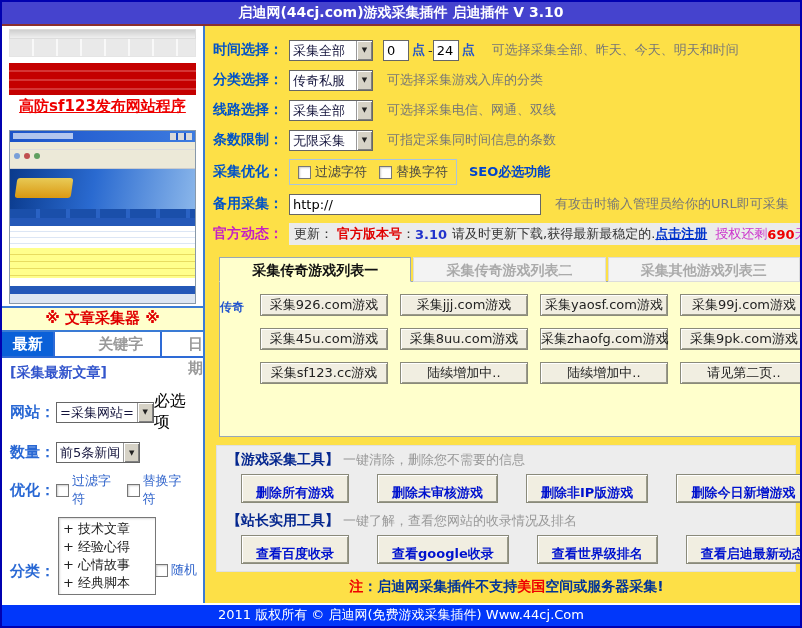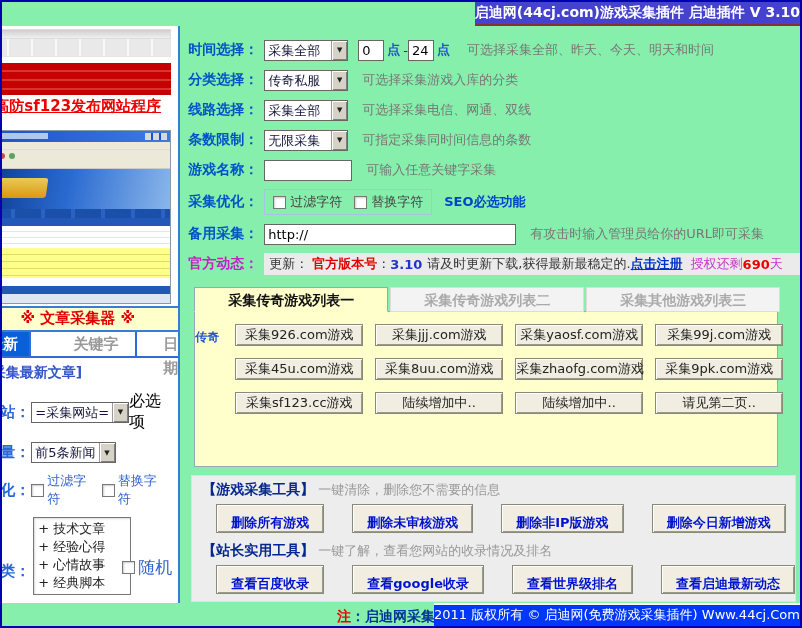--- a/index.html
+++ b/index.html
@@ -1,20 +1,20 @@
 <!DOCTYPE html>
 <html><head>
 <meta charset="utf-8">
 <style>
   * { margin:0; padding:0; box-sizing:border-box; }
   html,body { width:802px; height:628px; }
   body { font-family:"DejaVu Sans","Liberation Sans",sans-serif; background:#fff; }
 
-  .window { width:802px; height:628px; border:2px solid #0101B0; background:#86efac;
-            display:flex; flex-direction:column; overflow:hidden;align-items:flex-end; }
+  .window { width:802px; height:628px; border:2px solid #0101B0; background:#fde047;
+            display:flex; flex-direction:column; overflow:hidden; }
 
   
   .titlebar { flex:none; height:24px; background:#4543CE; border-bottom:2px solid #8A3030;
               color:#fff; font-weight:bold; font-size:14px; text-align:center; line-height:21px; }
 
   .content { flex:1; display:flex; min-height:0; }
 
   
   .sidebar { flex:none; width:203px; border-right:2px solid #3A7BD5; background:#fff;
              display:flex; flex-direction:column; min-height:0; }
@@ -79,21 +79,21 @@
   .cb { width:13px; height:13px; flex:none; display:inline-block; background:#fff;
         border:1px solid #777; box-shadow:inset 1px 1px 2px rgba(0,0,0,.2); cursor:pointer; }
   .cb-label { font-size:13px; color:#3366CC; margin:0 6px 0 3px; }
 
   .cat-area { position:relative; height:80px; margin-top:2px; }
   .cat-label { position:absolute; left:0; bottom:16px; color:#2968D4; font-weight:bold; font-size:15px; }
   .listbox { position:absolute; left:48px; top:0; width:98px; height:78px; background:#fff;
              border:1px solid #777; box-shadow:inset 1px 1px 2px rgba(0,0,0,.15); padding:2px 0 0 4px; overflow:hidden; }
   .listbox .opt { font-size:13px; color:#222; line-height:18px; white-space:nowrap; cursor:pointer; }
   .random-wrap { position:absolute; right:0; bottom:18px; display:flex; align-items:center; }
-  .random-label { font-size:17px; color:#3366CC; margin-left:3px; }
+  .random-label { font-size:13px; color:#3366CC; margin-left:3px; }
 
   .btn { background:#F1EEE1; border:1px solid #8a8a7a; font-family:inherit; cursor:pointer;
          box-shadow:inset 1px 1px 0 #fff, inset -1px -1px 0 #9a9a8a; }
 
   
   .main { flex:1; display:flex; flex-direction:column; padding:12px 0 0 8px; min-width:0; }
   .mrow { flex:none; display:flex; align-items:center; height:24px; margin-bottom:6px; }
   .mlabel { width:76px; flex:none; color:#0053C8; font-weight:bold; font-size:14px; white-space:nowrap; }
   .note { color:#777; font-size:13px; margin-left:14px; white-space:nowrap; overflow:hidden; }
   .tin { border:1px solid #666; height:21px; font-size:13px; padding:0 3px; font-family:inherit; }
@@ -279,25 +279,20 @@
 
       <div class="mrow">
         <span class="mlabel">条数限制：</span>
         <span class="select">
           <span class="sel-text">无限采集</span>
           <span class="sel-btn">▼</span>
         </span>
         <span class="note">可指定采集同时间信息的条数</span>
       </div>
 
-      <div class="mrow">
-        <span class="mlabel">游戏名称：</span>
-        <input class="tin name-input" value="" style="">
-        <span class="note">可输入任意关键字采集</span>
-      </div>
 
       <div class="mrow" style="height:28px">
         <span class="mlabel">采集优化：</span>
         <span class="opt-box">
           <span class="cb"></span>
           <span class="cb-label2">过滤字符</span>
           <span class="cb"></span>
           <span class="cb-label2">替换字符</span>
         </span>
         <span class="seo">SEO必选功能</span>

